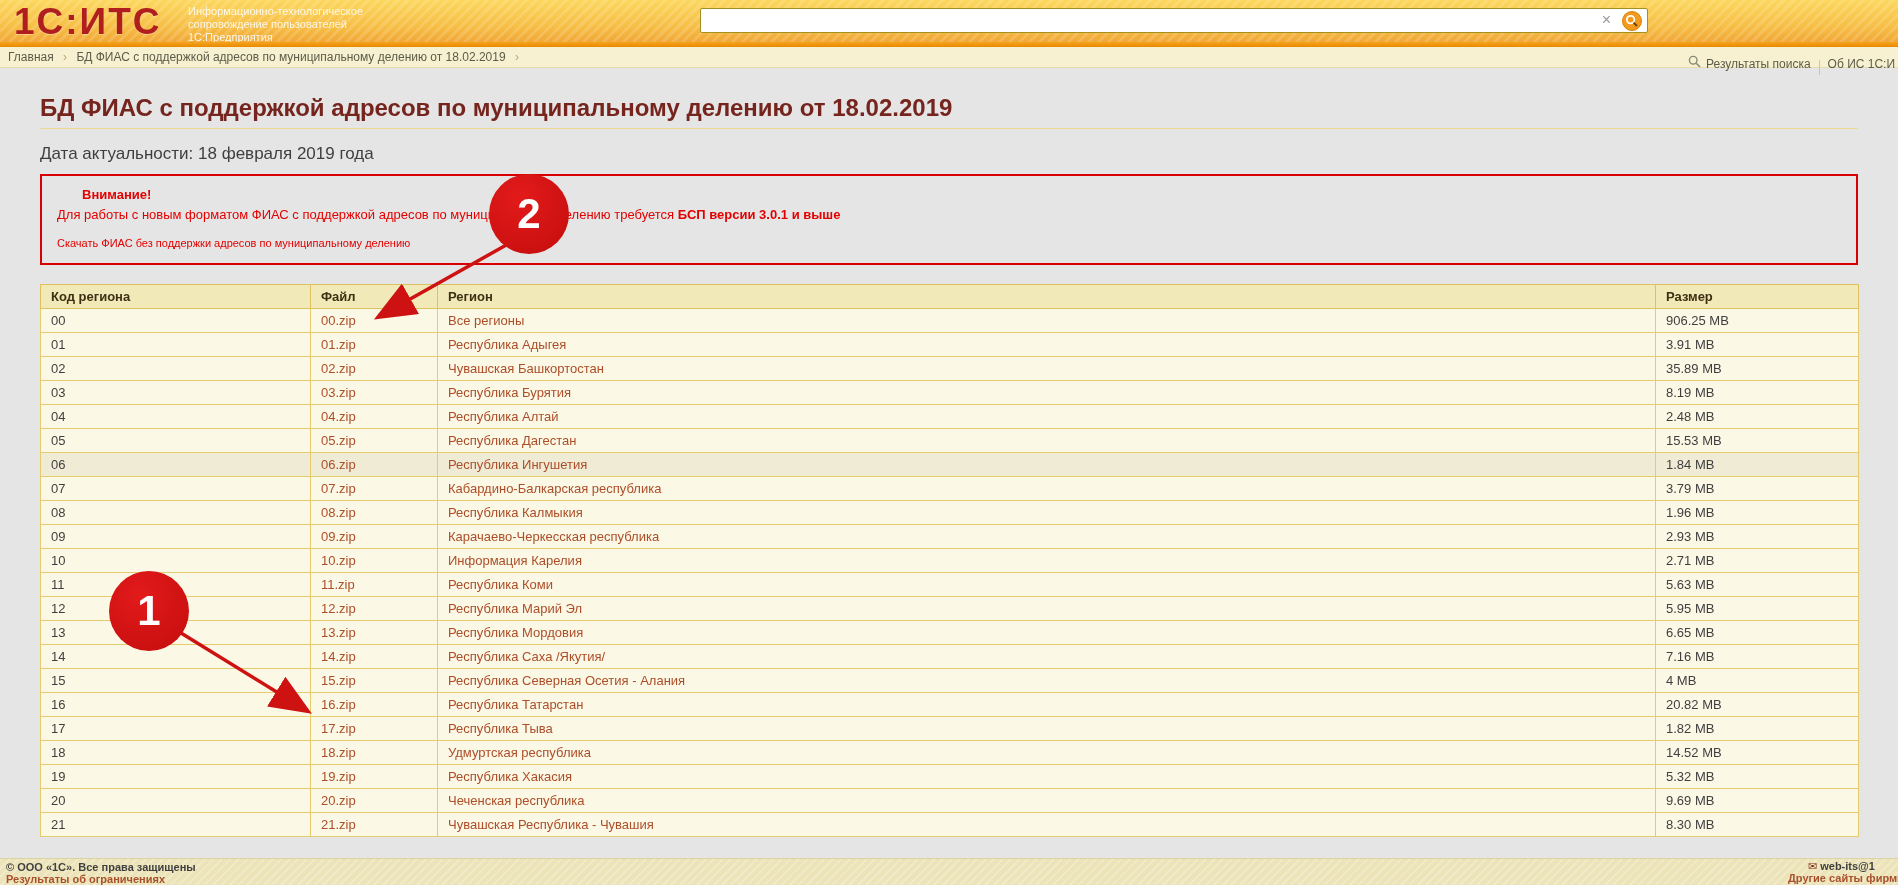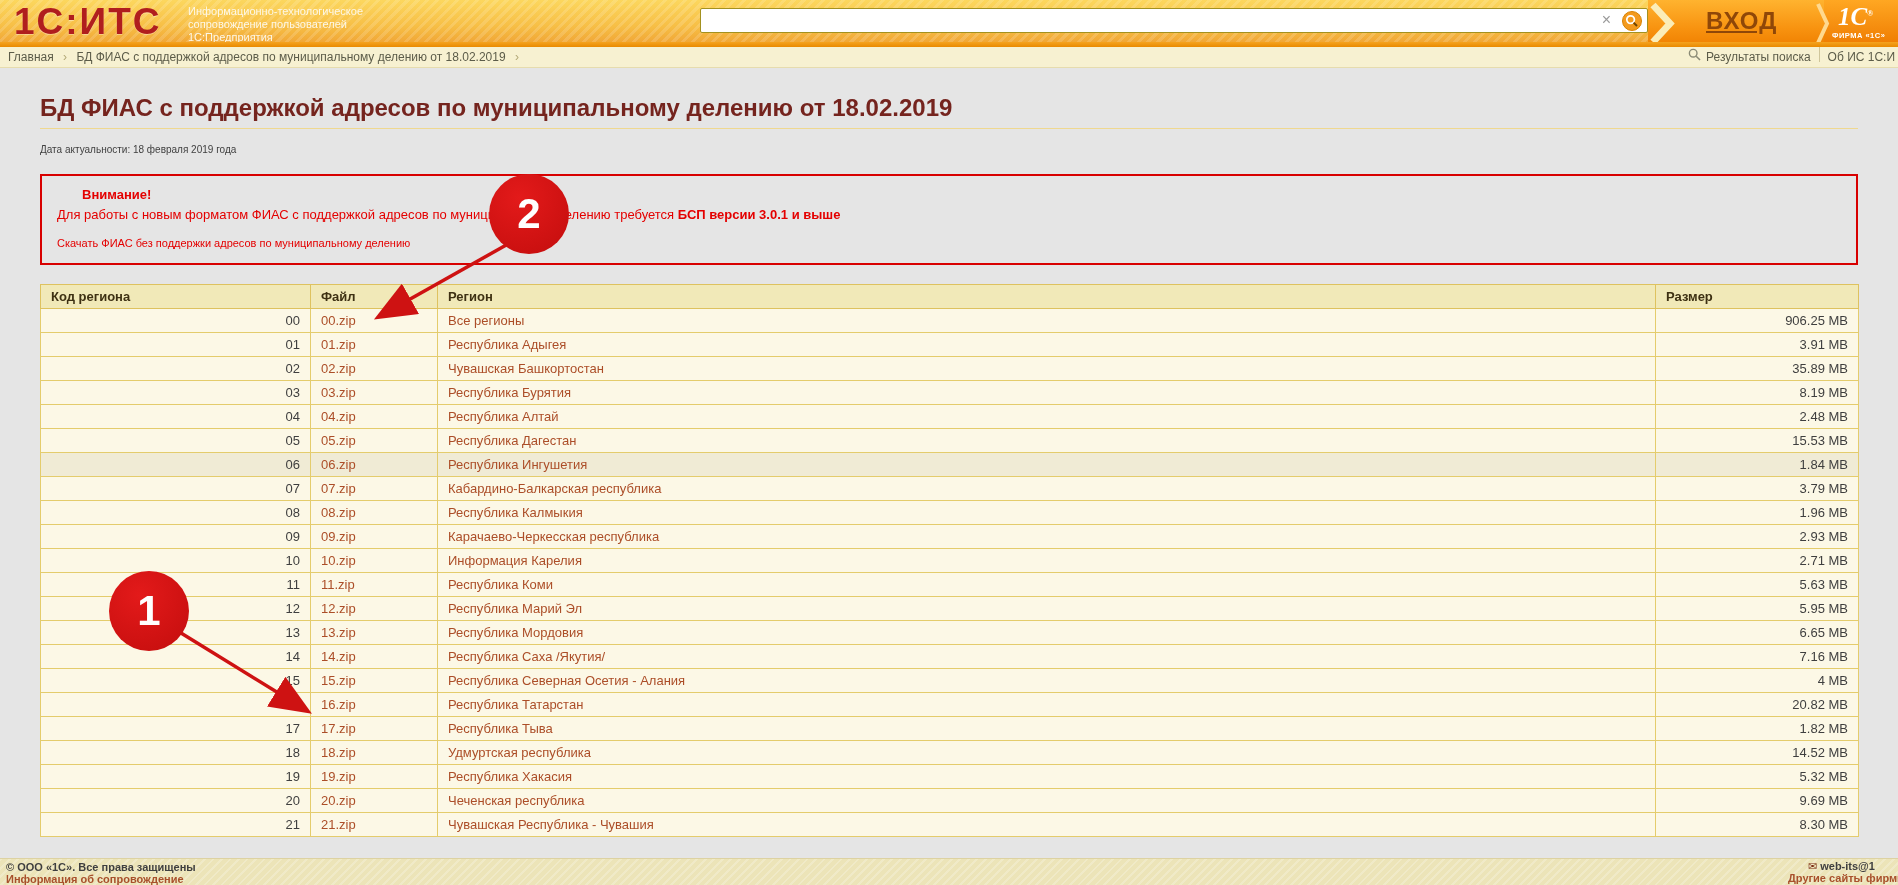--- a/index.html
+++ b/index.html
@@ -36,44 +36,44 @@
   .firm-r{font-size:8px;vertical-align:super;font-style:normal;}
   .firm-cap{position:absolute;left:8px;top:31px;color:#fff;font-size:7.5px;font-weight:bold;letter-spacing:.5px;}
 
   
   .crumbbar{left:0;top:47px;width:1898px;height:21px;background:#F7F1D1;
       border-bottom:1px solid #E6DCAE;box-sizing:border-box;text-decoration:underline;}
   .crumbs{position:absolute;left:8px;top:0;height:21px;line-height:21px;font-size:12px;color:#5C5C49;white-space:nowrap;}
   .crumb-sep{color:#B3A877;margin:0 6px;}
   .crumb-link{color:#5C5C49;text-decoration:none;cursor:pointer;}
   .right-nav{position:absolute;left:1688px;top:0;height:28px;line-height:21px;font-size:12px;
-      color:#5C5C49;white-space:nowrap;display:flex;align-items:flex-start;}
+      color:#5C5C49;white-space:nowrap;display:flex;align-items:flex-end;}
   .right-nav .sep{border-left:1px solid #CFC69B;height:15px;margin:0 8px;}
   .rn-link{color:#5C5C49;text-decoration:none;cursor:pointer;}
   .rn-mag{margin-right:5px;display:inline-block;}
 
   
   .title{left:40px;top:94px;font-size:24px;font-weight:bold;color:#75241E;}
   .title-rule{left:40px;top:128px;width:1818px;height:1px;background:#EFD88F;}
-  .date{left:40px;top:144px;font-size:10px;color:#3F3F3F;}
+  .date{left:40px;top:144px;font-size:17px;color:#3F3F3F;}
   .warnbox{left:40px;top:174px;width:1818px;height:91px;border:2px solid #D80000;
       box-sizing:border-box;padding:11px 15px;}
   .warn-title{font-size:13px;font-weight:bold;color:#E40000;margin:0 0 5px 0;padding-left:25px;}
   .warn-text{font-size:13px;color:#E40000;margin:0;}
   .warn-link{display:inline-block;margin-top:15px;font-size:11px;color:#E40000;text-decoration:none;cursor:pointer;}
 
   
   .tablewrap{left:40px;top:284px;width:1818px;}
   table.regions{width:100%;border-collapse:collapse;table-layout:fixed;font-size:13px;padding-left:16px;}
   table.regions th{background:#F1E9B8;border:1px solid #DEC25F;color:#3E3113;font-weight:bold;
       text-align:left;padding:4px 10px;line-height:15px;}
   table.regions td{border:1px solid #E4CC6C;padding:4px 10px;background:#FCF8E6;line-height:15px;
       overflow:hidden;white-space:nowrap;}
   table.regions tr.hl td{background:#F0EBD5;}
-  td.code,td.size{color:#3F3F3F;text-align:right;}
+  td.code,td.size{color:#3F3F3F;}
   a.filelink,a.regionlink{color:#AC4E28;text-decoration:none;cursor:pointer;}
 
   
   .footer{left:0;top:858px;width:1898px;height:27px;
       background:repeating-linear-gradient(135deg, rgba(255,255,255,.22) 0 2px, rgba(255,255,255,0) 2px 6px),#ECE4B8;
       border-top:1px solid #DDD2A2;box-sizing:border-box;}
   .f-left1{left:6px;top:861px;font-size:11px;font-weight:bold;color:#3F3F3F;white-space:nowrap;}
   .f-left2{left:6px;top:873px;font-size:11px;font-weight:bold;white-space:nowrap;}
   .f-link{color:#A8502B;text-decoration:none;cursor:pointer;}
   .f-right1{left:1808px;top:860px;font-size:11px;font-weight:bold;color:#3F3F3F;white-space:nowrap;}
@@ -106,33 +106,20 @@
       <span class="clear-x">×</span>
       <span class="mag">
         <svg width="20" height="20" viewBox="0 0 20 20">
           <circle cx="10" cy="10" r="9.5" fill="#F39A1E" stroke="#D98200" stroke-width="1"></circle>
           <circle cx="8.6" cy="8.6" r="3.8" fill="none" stroke="#FFFFFF" stroke-width="1.7"></circle>
           <line x1="11.6" y1="11.6" x2="15" y2="15" stroke="#6E4300" stroke-width="2"></line>
         </svg>
       </span>
     </div>
 
-    <div class="abs hdr-right">
-      <svg class="chev" style="left:2px" width="30" height="47">
-        <path d="M3,5 L20,23.5 L3,42" stroke="#FBEDB8" stroke-width="7" fill="none"></path>
-      </svg>
-      <a class="login-link">ВХОД</a>
-      <div class="firm">
-        <svg class="chev" style="left:-8px" width="16" height="47">
-          <path d="M2,4 L11,23.5 L2,43" stroke="#FFD98F" stroke-width="4" fill="none"></path>
-        </svg>
-        <div class="firm-logo"><span>1С</span><span class="firm-r">®</span></div>
-        <div class="firm-cap">ФИРМА «1С»</div>
-      </div>
-    </div>
   </div>
 
   <div class="abs crumbbar">
     <div class="crumbs">
       <a class="crumb-link">Главная</a>
       <span class="crumb-sep">›</span>
       <span>БД ФИАС с поддержкой адресов по муниципальному делению от 18.02.2019</span>
       <span class="crumb-sep">›</span>
     </div>
     <div class="right-nav">
@@ -306,21 +293,21 @@
             <td class="file"><a class="filelink">21.zip</a></td>
             <td class="region"><a class="regionlink">Чувашская Республика - Чувашия</a></td>
             <td class="size">8.30 MB</td>
           </tr>
         </tbody>
     </table>
   </div>
 
   <div class="abs footer"></div>
   <div class="abs f-left1">© ООО «1С». Все права защищены</div>
-  <div class="abs f-left2"><a class="f-link">Информация об сопровождение</a></div>
+  <div class="abs f-left2"><a class="f-link">Результаты об ограничениях</a></div>
   <div class="abs f-right1"><span class="env">✉</span><a class="f-link" style="color:#3F3F3F">web-its@1</a></div>
   <div class="abs f-right2"><a class="f-link">Другие сайты фирмы «1С</a></div>
 
   <svg class="overlay" width="1898" height="885">
     <defs>
       <marker id="ah" markerWidth="12" markerHeight="10" refX="10" refY="5" orient="auto">
         <path d="M0,0 L12,5 L0,10 z" fill="#CE1212"></path>
       </marker>
     </defs>
     <line x1="508" y1="244" x2="380" y2="316" stroke="#CE1212" stroke-width="3.5" marker-end="url(#ah)"></line>

